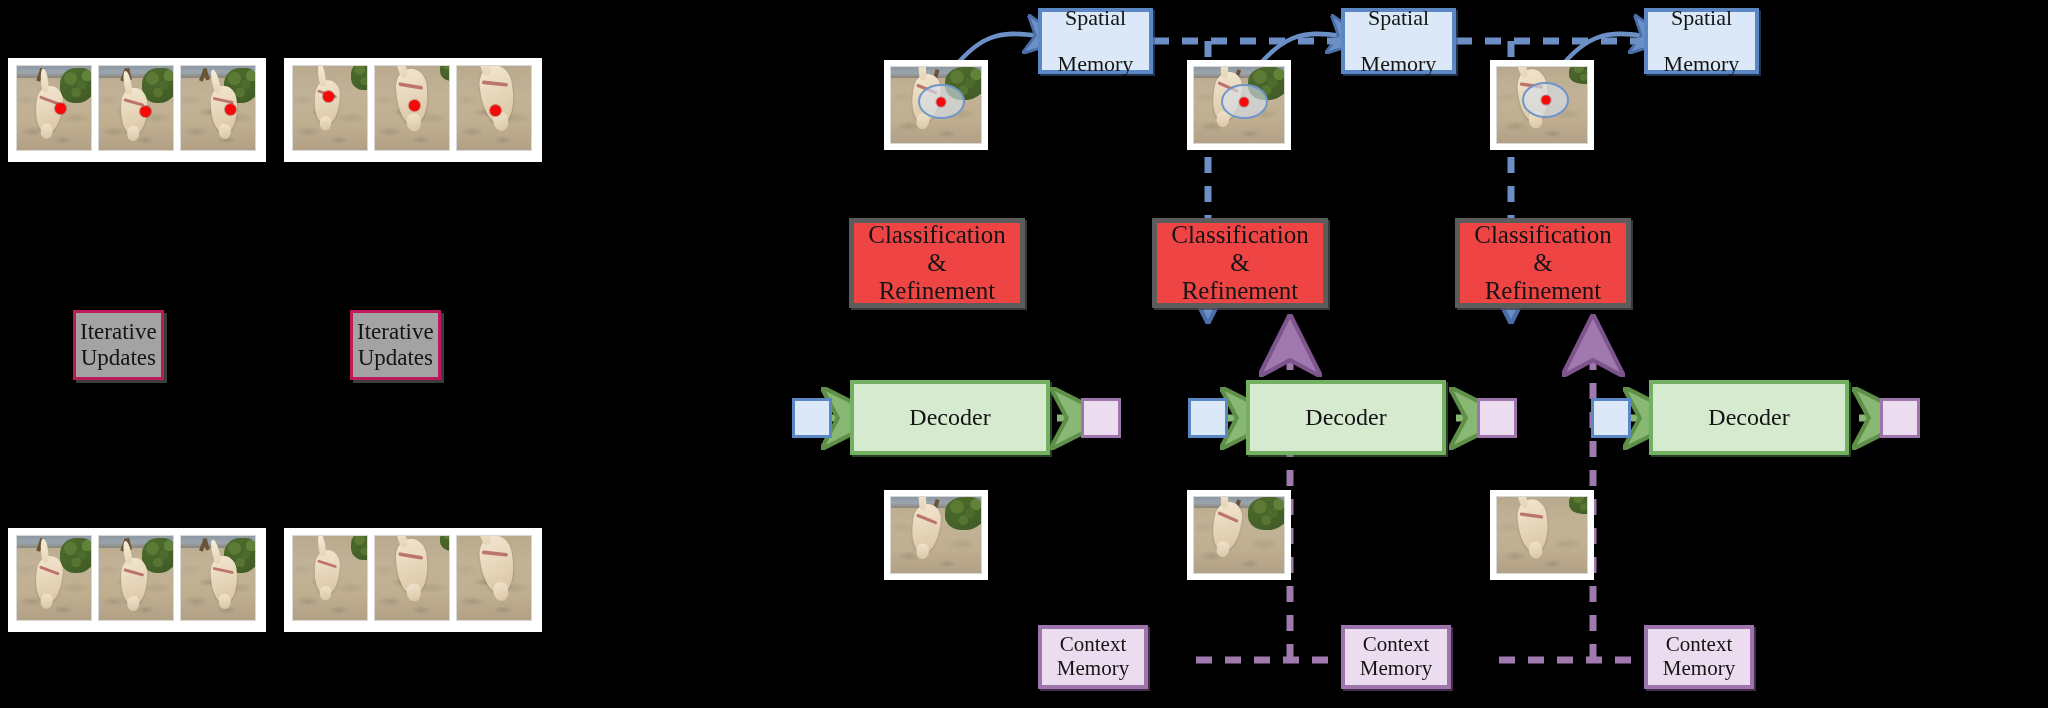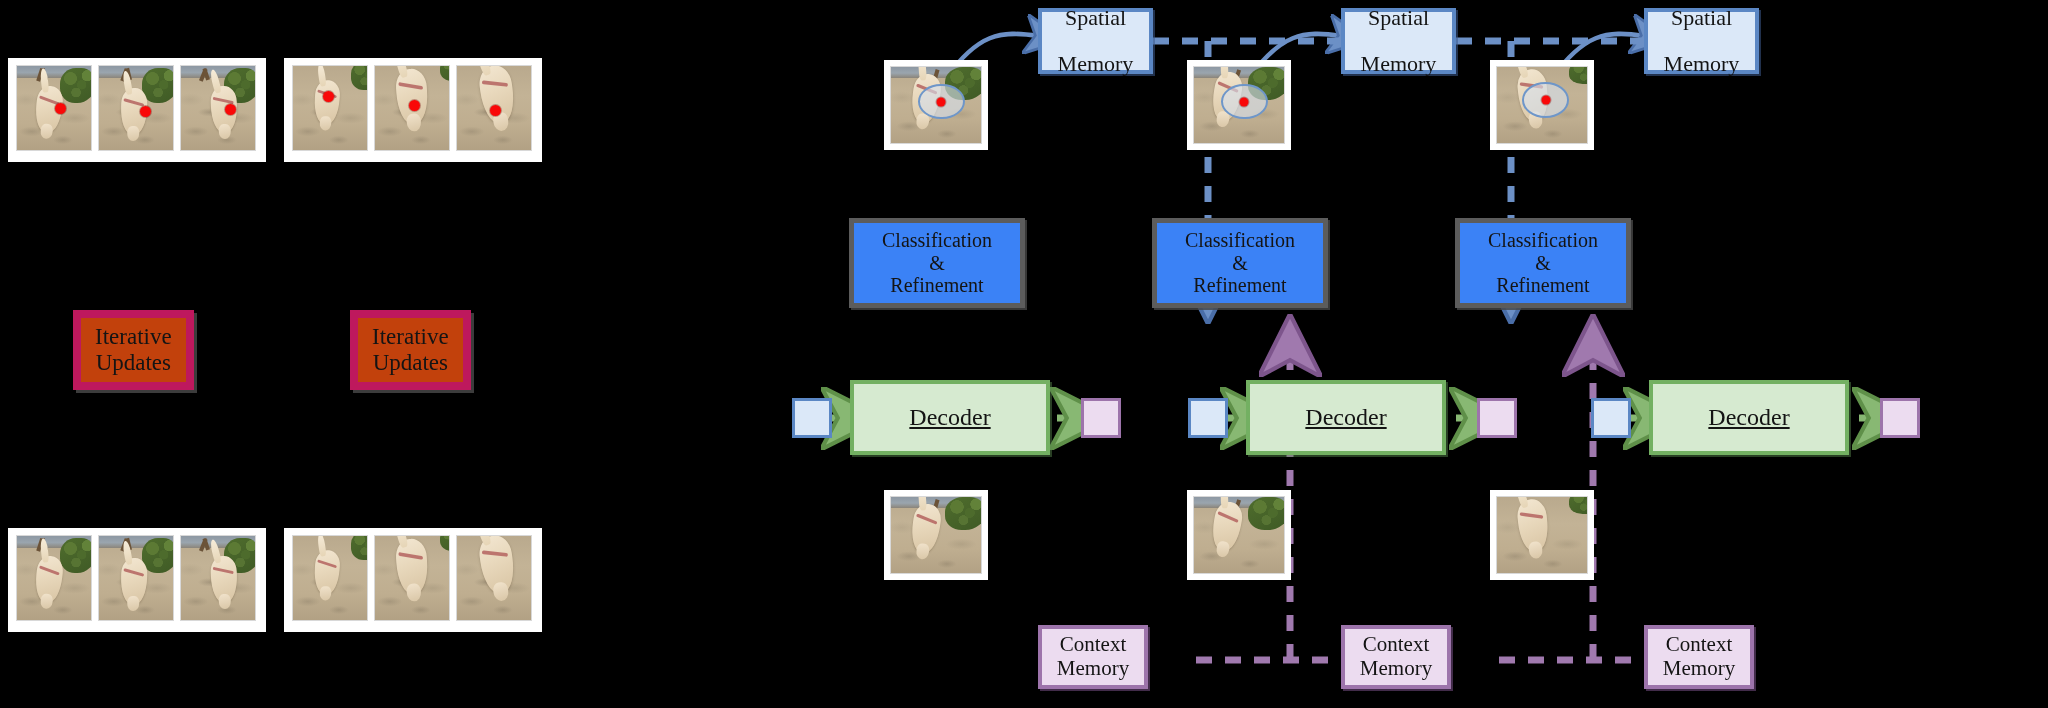--- a/index.html
+++ b/index.html
@@ -93,23 +93,23 @@
   .reddot {
     position: absolute;
     width: 11px; height: 11px; border-radius: 50%;
     background: #f90808;
     box-shadow: 0 0 0 1px rgba(120,0,0,.35);
   }
 
   
   .iter-box {
     position: absolute;
-    background: #c2410c;
-    border: 8px solid #be185d;
-    padding: 6px 14px;
+    background: #a3a3a3;
+    border: 3px solid #be185d;
+    padding: 6px 4px;
     text-align: center;
     color: #141414;
     font-size: 23px;
     line-height: 1.12;
     box-shadow: 3px 3px 0 rgba(70,70,70,.85);
     white-space: nowrap;
   }
 
   
   .box {
@@ -121,31 +121,30 @@
     white-space: nowrap;
   }
   .box-spatial {
     background: #dbe8f8;
     border: 4px solid #5b87c4;
     font-size: 22px;
     box-shadow: 2px 2px 0 rgba(60,90,140,.55);
     gap: 21px;
   }
   .box-class {
-    background: #3b82f6;
+    background: #ef4444;
     border: 5px solid #5c5c5c;
-    font-size: 20px;
+    font-size: 25px;
     box-shadow: 2px 2px 0 rgba(70,70,70,.8);
   }
   .box-decoder {
     background: #d6ead0;
     border: 4px solid #73b062;
     font-size: 24px;
     box-shadow: 2px 2px 0 rgba(90,140,80,.45);
-    text-decoration: underline;
   }
   .box-context {
     background: #ecdcf0;
     border: 4px solid #9d74ab;
     font-size: 21px;
     box-shadow: 2px 2px 0 rgba(120,80,135,.55);
   }
   .sq-blue {
     position: absolute;
     background: #dbe8f8;

